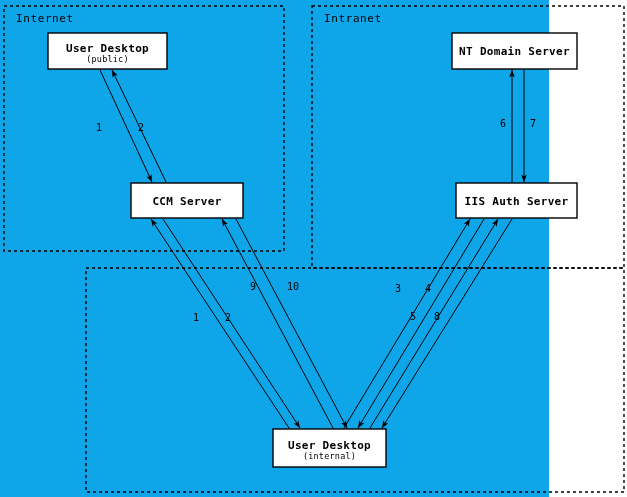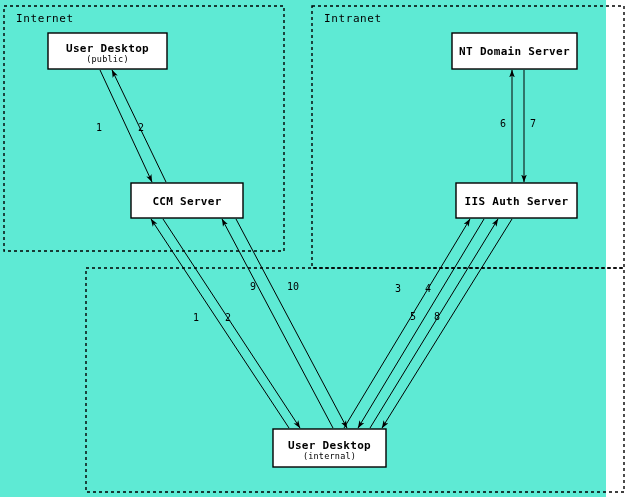--- a/index.html
+++ b/index.html
@@ -1,18 +1,18 @@
 <!DOCTYPE html>
 <html><head>
 <meta charset="utf-8">
 <style>
   html,body{margin:0;padding:0;background:#ffffff;}
   body{width:627px;height:497px;overflow:hidden;
        font-family:"DejaVu Sans Mono","Liberation Mono",monospace;}
-  #diagram-root{position:relative;width:606px;height:497px;background:#5eead4;}
+  #diagram-root{position:relative;width:549px;height:497px;background:#0ea5e9;}
   svg#diagram-svg{position:absolute;left:0;top:0;width:627px;height:497px;display:block;}
   .zone-rect{fill:none;stroke:#000;stroke-width:1.4;stroke-dasharray:3 3;}
   .node-rect{fill:#ffffff;stroke:#000000;stroke-width:1.4;}
   .flow-line{stroke:#000000;stroke-width:1;fill:none;}
   .zone-label{font-family:"DejaVu Sans Mono","Liberation Mono",monospace;font-size:11px;fill:#000;
               letter-spacing:0.6px;}
   .node-label{font-family:"DejaVu Sans Mono","Liberation Mono",monospace;font-size:11px;fill:#000;
               text-anchor:middle;font-weight:bold;letter-spacing:0.3px;}
   .node-sublabel{font-family:"DejaVu Sans Mono","Liberation Mono",monospace;font-size:8.5px;fill:#000;
               text-anchor:middle;letter-spacing:0.2px;}

